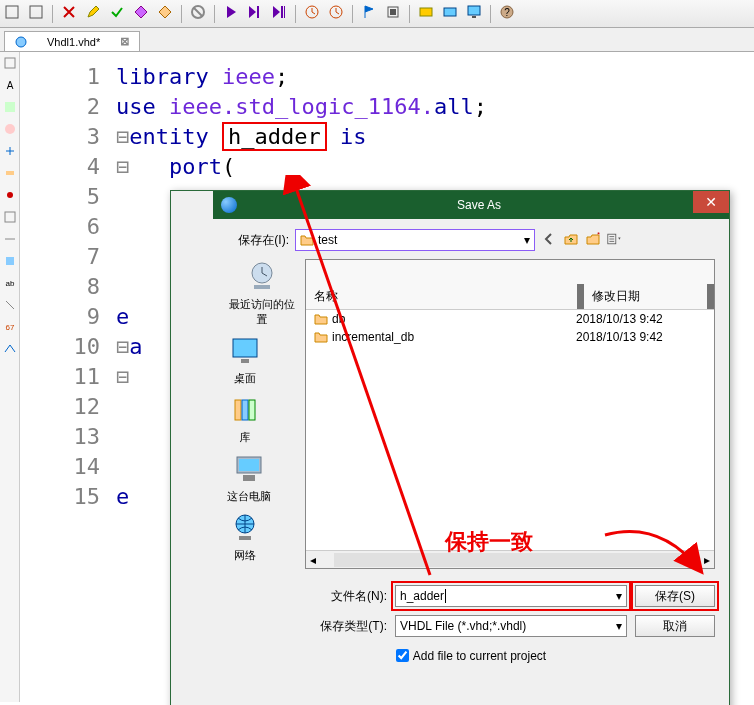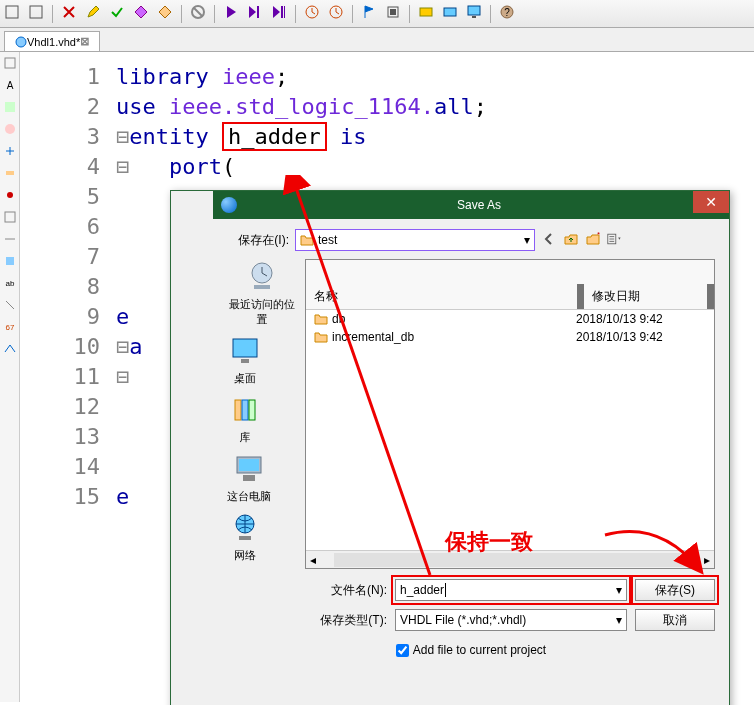--- a/index.html
+++ b/index.html
@@ -1,20 +1,20 @@
 <!DOCTYPE html>
 <html><head>
 <meta charset="utf-8">
 <style>
 * { box-sizing: border-box; margin: 0; padding: 0; }
 body { font-family: "Microsoft YaHei", Tahoma, sans-serif; font-size: 12px; background: #fff; width: 754px; height: 705px; position: relative; overflow: hidden; }
 .toolbar-top { height: 28px; border-bottom: 1px solid #aaa; background: linear-gradient(#f8f8f8,#e8e8e8); display: flex; align-items: center; padding: 0 4px; gap: 8px; }
 .toolbar-top svg { width: 16px; height: 16px; }
 .tab-bar { height: 24px; background: #f0f0f0; border-bottom: 1px solid #aaa; display: flex; align-items: flex-end; padding-left: 4px; }
-.tab { background: #fff; border: 1px solid #aaa; border-bottom: none; padding: 3px 10px; font-size: 11px; display: flex; align-items: center; gap: 0; }
+.tab { background: #fff; border: 1px solid #aaa; border-bottom: none; padding: 3px 10px; font-size: 11px; display: flex; align-items: center; gap: 20px; }
 .tab .x { color: #888; font-weight: bold; cursor: pointer; }
 .tab-icon { width: 12px; height: 12px; }
 .editor-area { display: flex; height: 650px; }
 .left-gutter { width: 20px; background: #f5f5f5; border-right: 1px solid #ccc; display: flex; flex-direction: column; align-items: center; padding-top: 4px; gap: 8px; }
 .left-gutter svg { width: 14px; height: 14px; }
 .line-numbers { width: 96px; text-align: right; padding-right: 16px; background: #fff; color: #808080; font-family: Consolas, monospace; font-size: 22px; line-height: 30px; padding-top: 10px; }
 .code { flex: 1; font-family: Consolas, monospace; font-size: 22px; line-height: 30px; padding-top: 10px; position: relative; }
 .kw { color: #0000a0; }
 .ident { color: #6d28d9; }
 .punct { color: #000; }
@@ -39,28 +39,28 @@
 .file-list { flex: 1; background: #fff; border: 1px solid #888; height: 310px; display: flex; flex-direction: column; }
 .file-header { display: flex; border-bottom: 1px solid #ccc; background: #f8f8f8; font-size: 12px; }
 .file-header .col { padding: 4px 8px; border-right: 7px solid #737373; margin-top: 24px; }
 .col-name { flex: 1; }
 .col-date { width: 130px; }
 .file-rows { flex: 1; }
 .file-row { display: flex; padding: 2px 8px; align-items: center; gap: 4px; }
 .folder-icon { width: 14px; height: 12px; }
 .scroll-h { height: 18px; background: #f0f0f0; border-top: 1px solid #ccc; display: flex; align-items: center; }
 .scroll-track { flex: 1; background: #e0e0e0; height: 14px; margin: 0 14px; }
-.bottom-form { margin-top: 10px; }
+.bottom-form { margin-top: 16px; }
 .form-row { display: flex; align-items: center; gap: 8px; margin-bottom: 8px; }
 .form-label { width: 76px; text-align: right; font-size: 12px; }
 .form-input { flex: 1; max-width: 260px; height: 22px; border: 1px solid #888; background: #fff; padding: 0 4px; font-size: 12px; display: flex; align-items: center; }
 .form-input .arrow { margin-left: auto; }
 .form-btn { width: 80px; height: 22px; border: 1px solid #888; background: linear-gradient(#fff,#e8e8e8); font-size: 12px; display: flex; align-items: center; justify-content: center; }
 .red-box { outline: 2px solid #e00; outline-offset: 2px; }
-.checkbox-row { display: flex; align-items: flex-end; justify-content: center; gap: 4px; margin-top: 12px; font-size: 12px; }
+.checkbox-row { display: flex; align-items: flex-start; justify-content: center; gap: 4px; margin-top: 12px; font-size: 12px; }
 .annotation-text { position: absolute; color: #e00; font-size: 22px; font-weight: bold; left: 445px; top: 527px; }
 .red-arrow-1 { position: absolute; left: 280px; top: 175px; pointer-events: none; }
 .red-arrow-2 { position: absolute; left: 600px; top: 510px; pointer-events: none; }
 </style>
 </head>
 <body>
 
 <div class="toolbar-top">
   <span><svg viewBox="0 0 16 16">
         <rect x="2" y="2" width="12" height="12" fill="none" stroke="#555"></rect>

